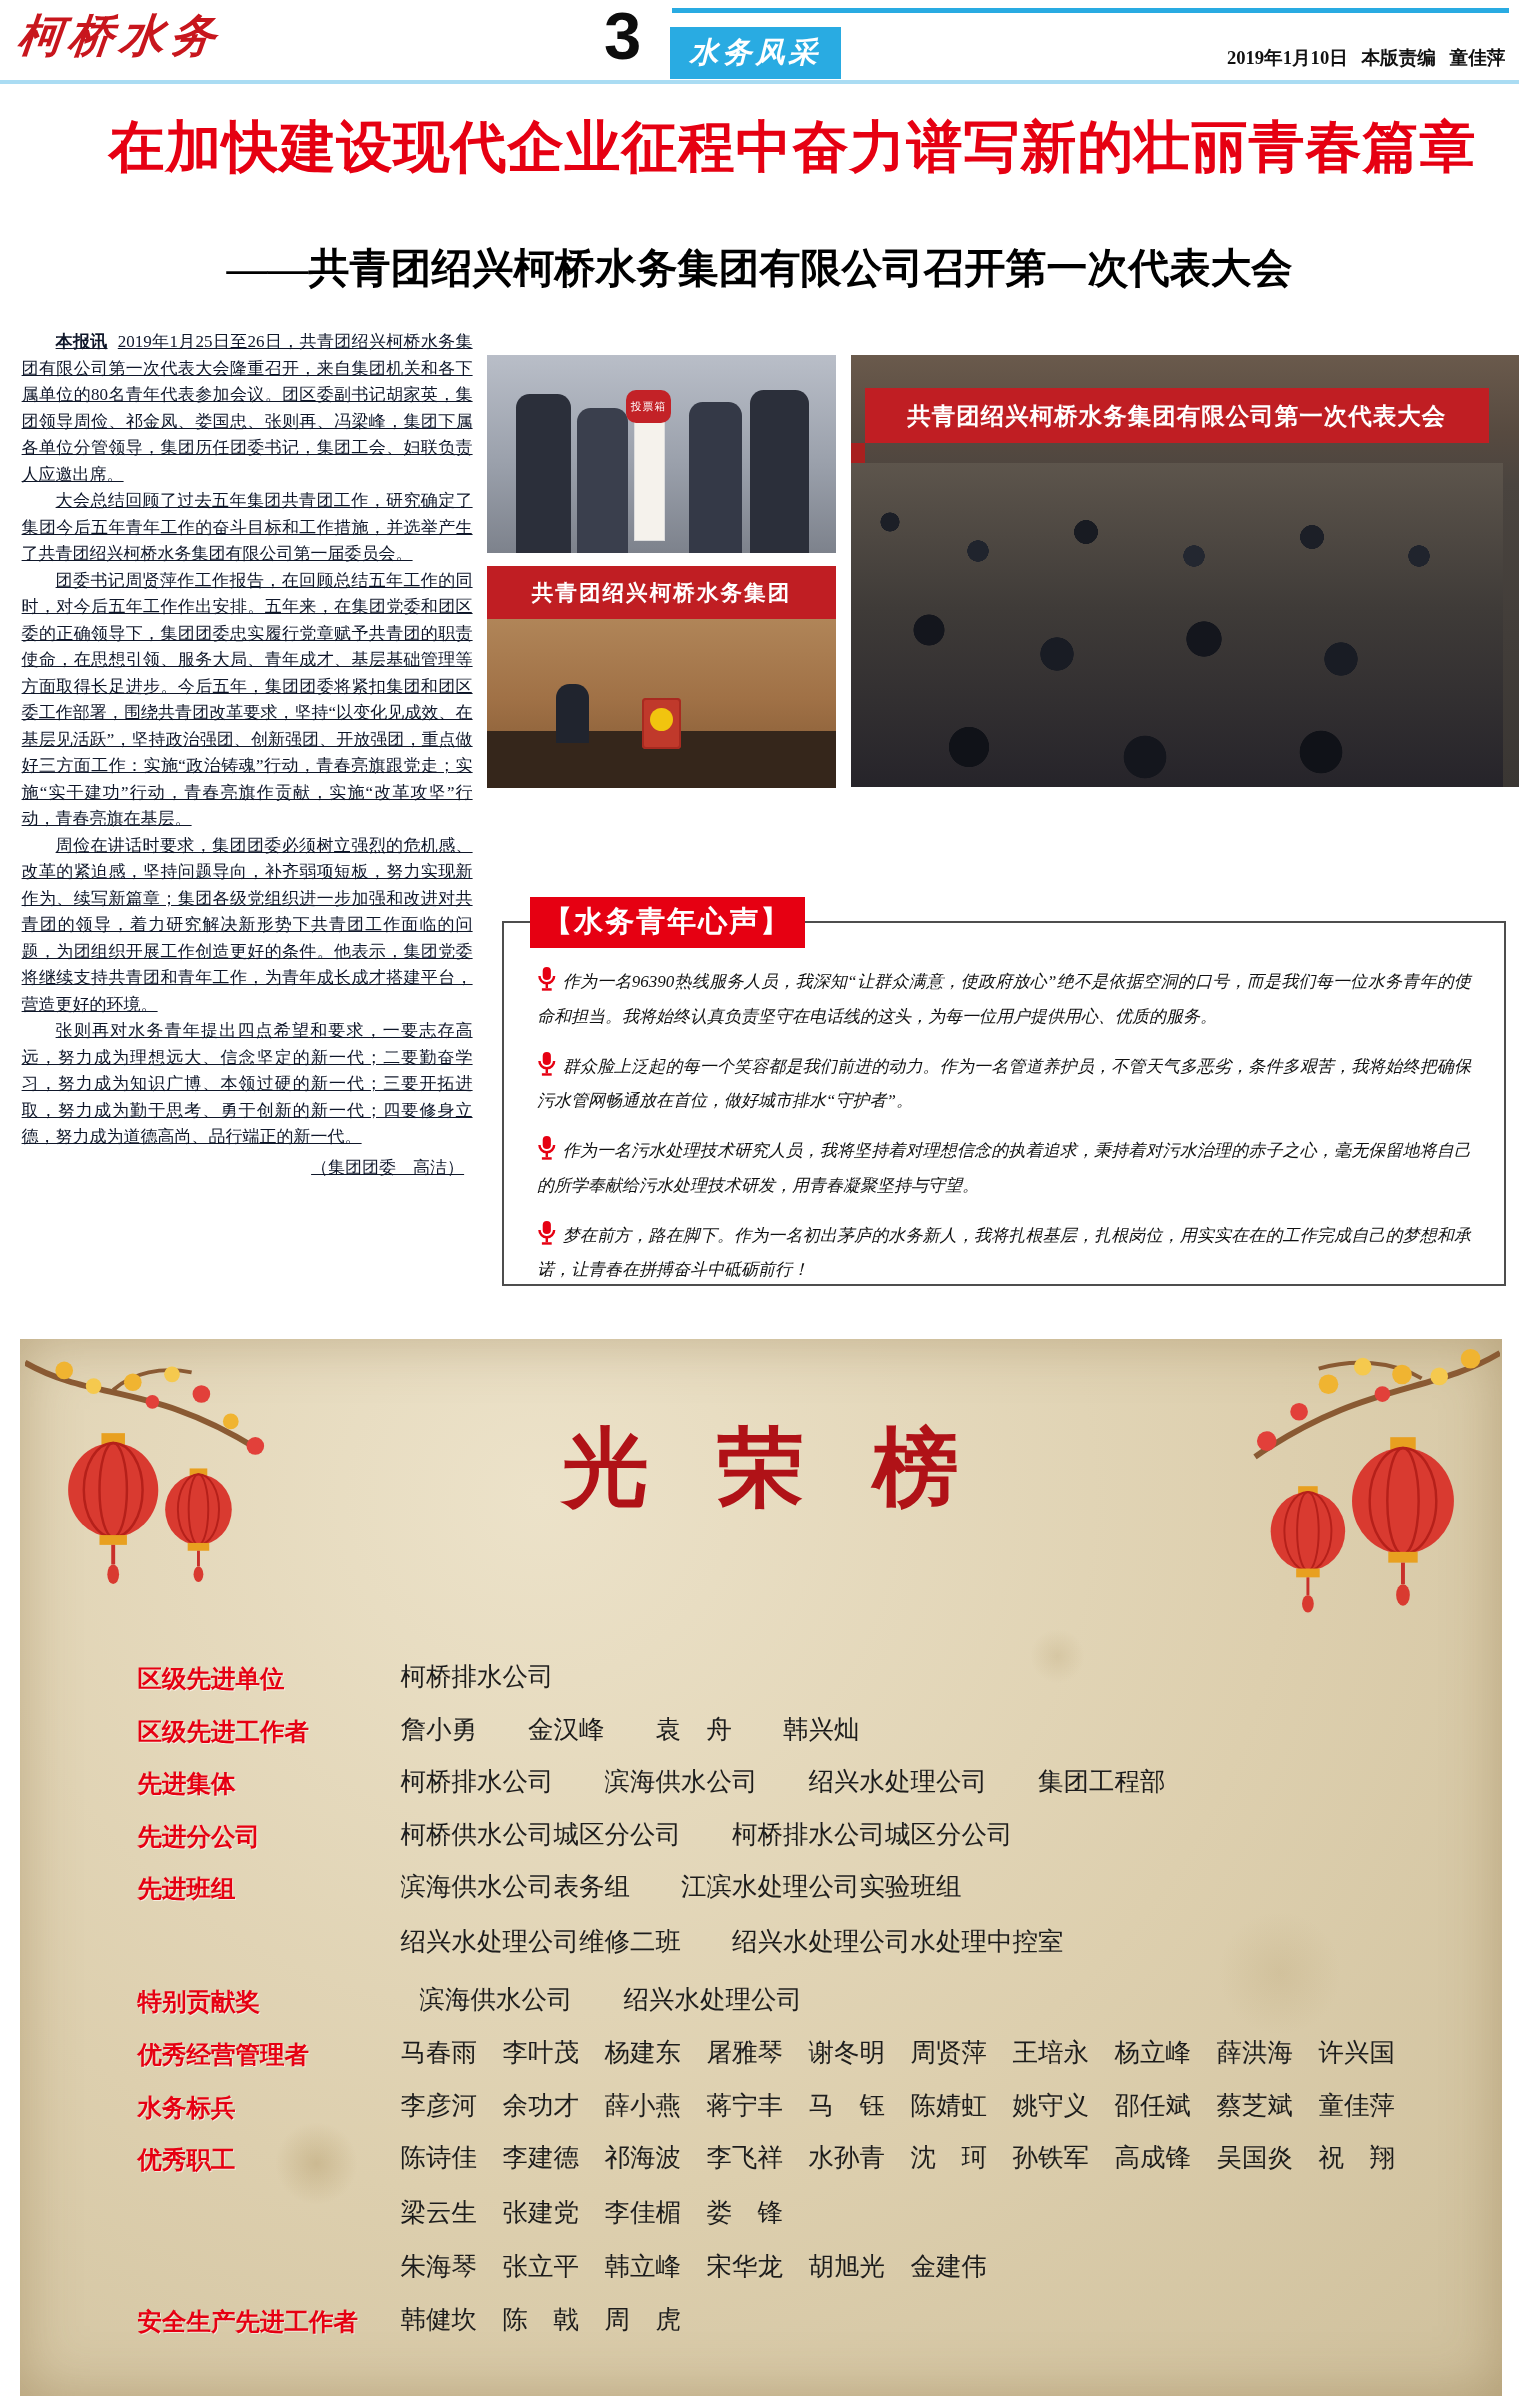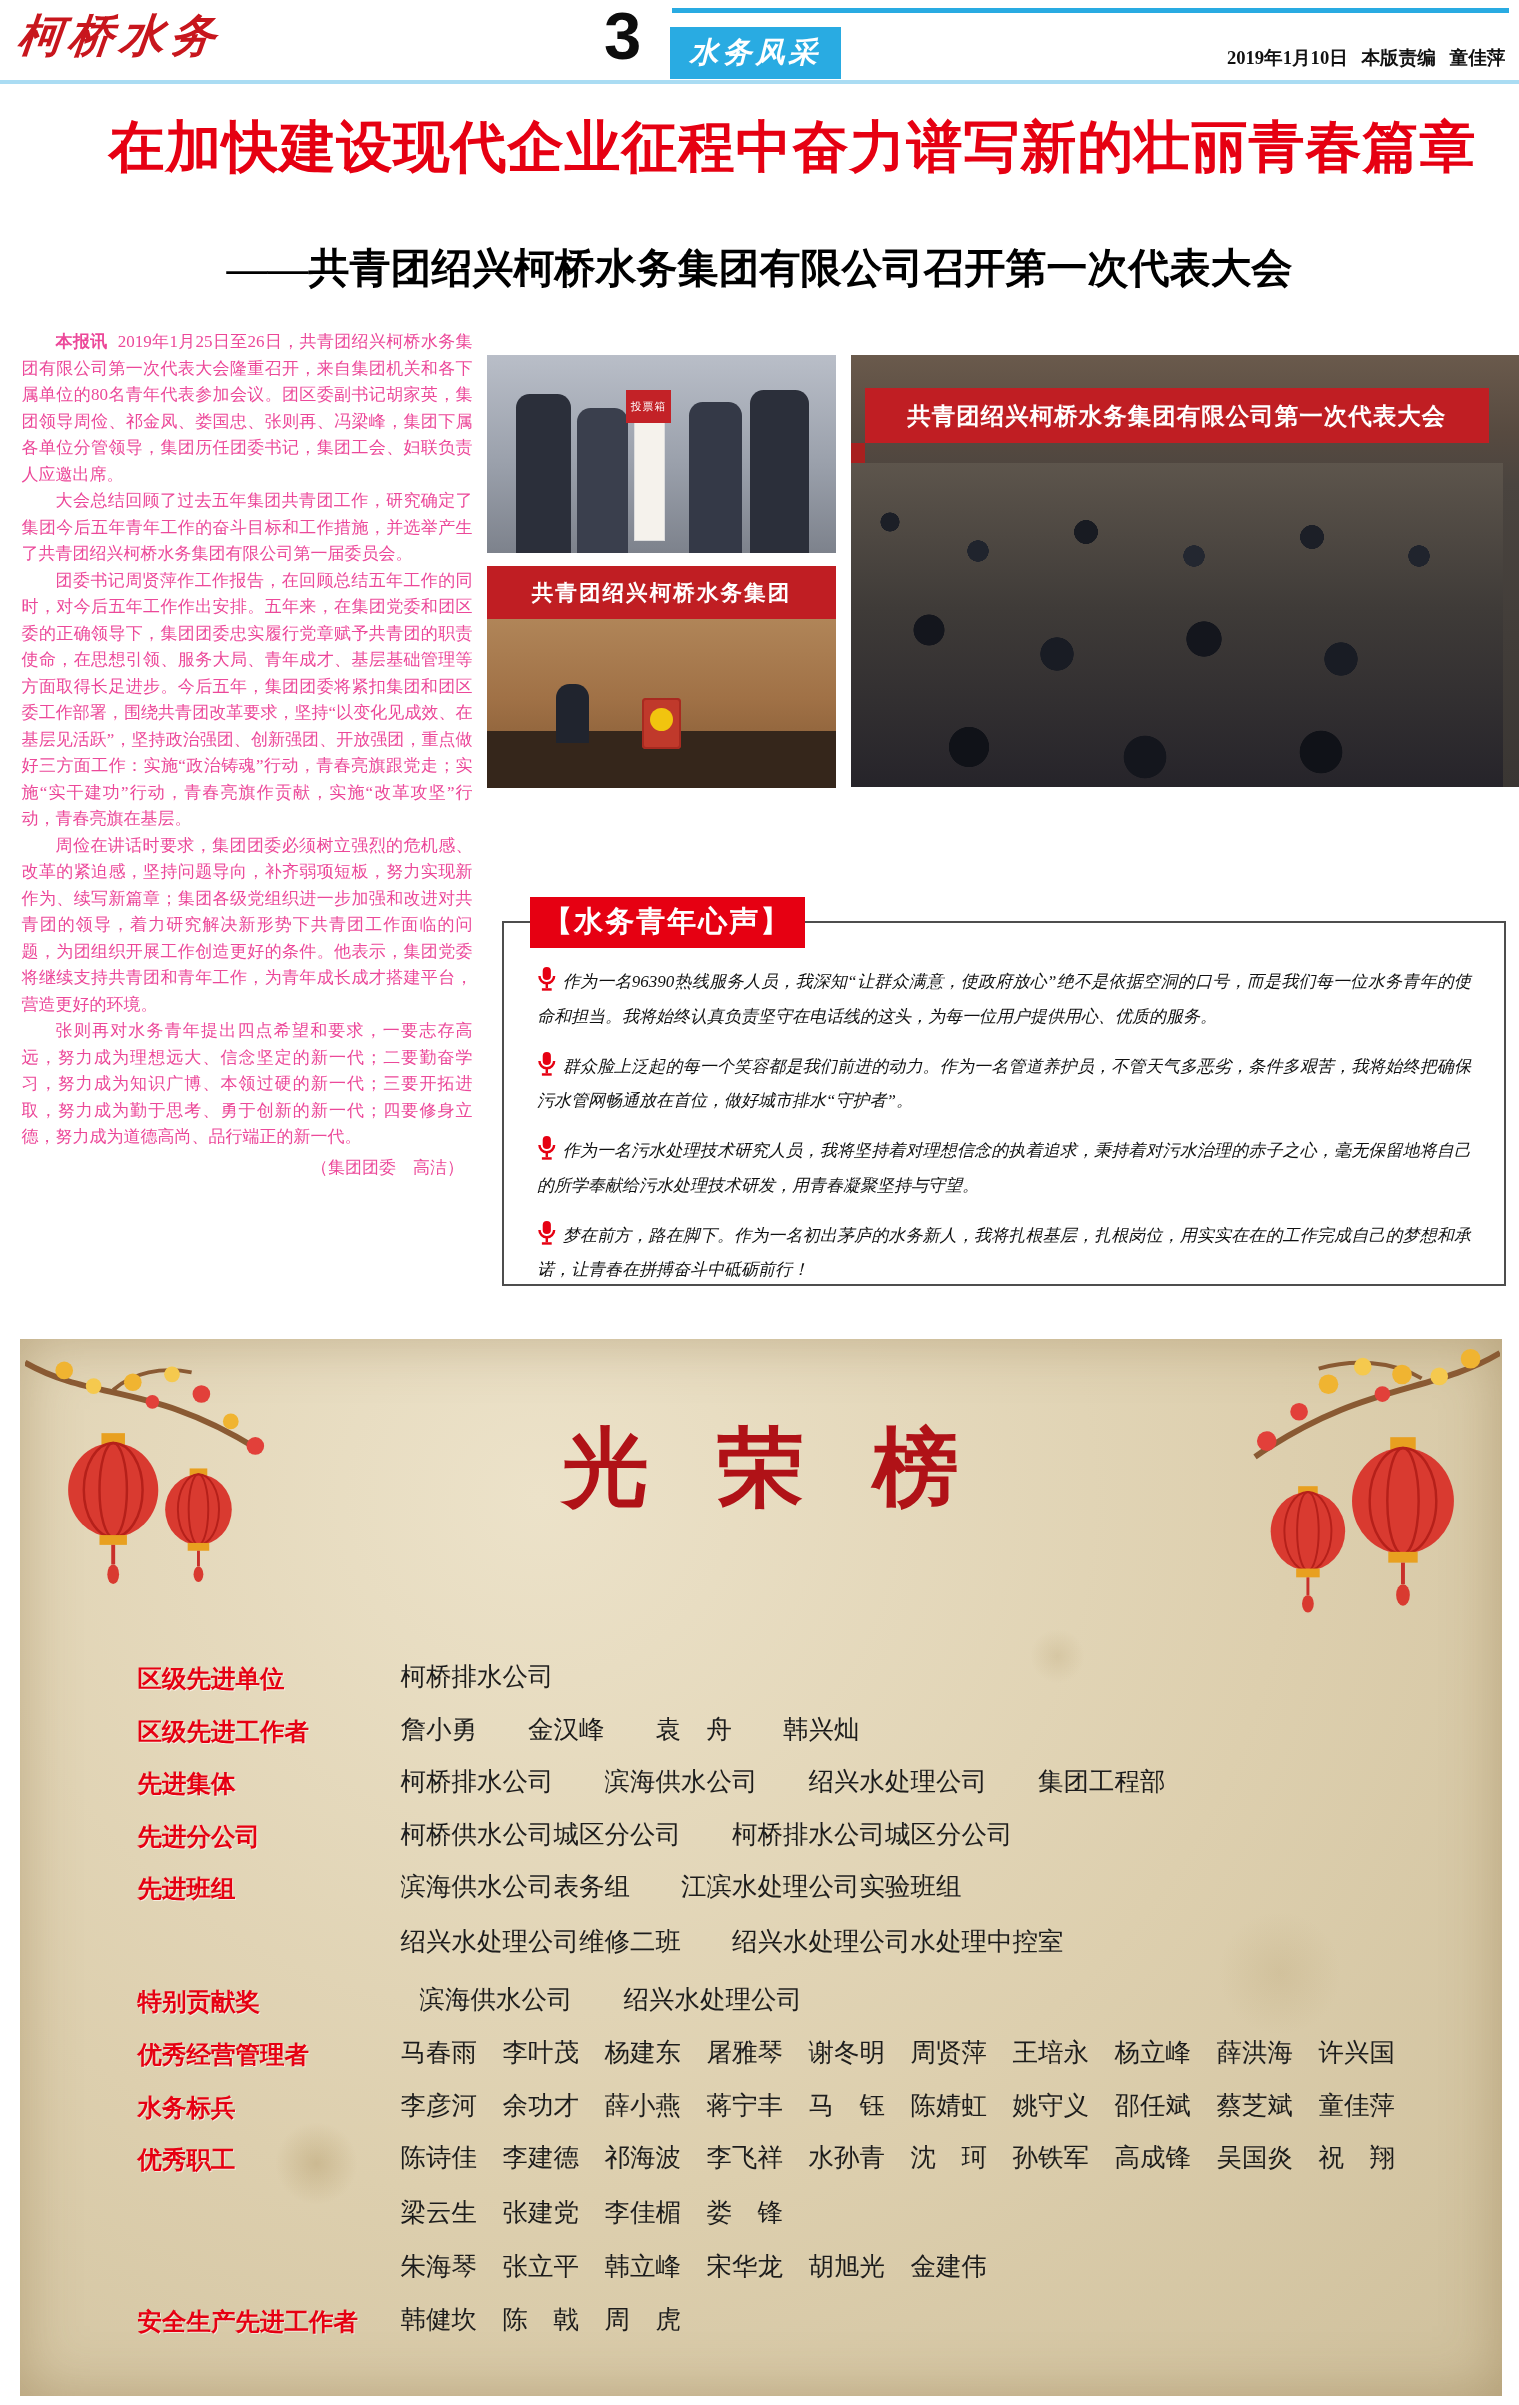--- a/index.html
+++ b/index.html
@@ -22,34 +22,34 @@
 
   
   .headline{position:absolute;left:0;top:110px;width:1519px;text-align:center;
             font-family:"Liberation Sans",sans-serif;font-weight:900;font-size:56px;
             color:#e60012;letter-spacing:1px;margin-left:33px;}
   .subheadline{position:absolute;left:0;top:241px;width:1519px;text-align:center;
             font-weight:bold;font-size:41px;color:#000;}
 
   
   .article{position:absolute;left:21.6px;top:329px;width:451px;font-size:17px;line-height:1.56;
-           text-align:justify;color:#ec4899;}
+           text-align:justify;color:#0f172a;text-decoration:underline;}
   .article p{margin:0;text-indent:2em;}
   .lede{font-weight:bold;font-family:"Liberation Sans",sans-serif;margin-right:.6em;}
   .byline{text-align:right;padding-right:.5em;text-indent:0 !important;margin-top:3.9px !important;}
 
   
   .photo{position:absolute;overflow:hidden;}
   .photo-ballot{left:487px;top:355px;width:349px;height:198px;
     background:linear-gradient(#b9bec8 0%,#9aa0ab 55%,#7d828c 100%);}
   .fig{position:absolute;background:#2b2f3a;border-radius:13.7px 13.7px 0 0;}
   .ribbon{position:absolute;left:147px;top:57px;width:29px;height:127px;background:#f5f2ec;
           border:1px solid #ddd;}
   .ballot-box{position:absolute;left:139px;top:35px;width:45px;height:33px;background:#c32227;
-          color:#fff;font-size:10.8px;text-align:center;line-height:33px;letter-spacing:1px;}
+          color:#fff;font-size:10.8px;text-align:center;line-height:33px;letter-spacing:1px;border-radius:10px;}
   .photo-podium{left:487px;top:566px;width:349px;height:222px;
     background:linear-gradient(#bb9264 0%,#a07146 60%,#7f5631 100%);}
   .photo-banner{position:absolute;left:0;top:0;width:100%;height:53px;background:#c01e23;
     color:#fff;font-weight:bold;display:flex;align-items:center;justify-content:center;
     font-size:21.6px;letter-spacing:2px;white-space:nowrap;}
   .podium-desk{position:absolute;left:0;bottom:0;width:100%;height:57px;background:#35261b;}
   .podium-emblem{position:absolute;left:155px;bottom:39px;width:39px;height:51px;background:#c0392b;
     border-radius:3.9px;box-shadow:0 0 0 2px #a82a20 inset;}
   .podium-emblem:after{content:"";position:absolute;left:7.8px;top:9.8px;width:23.5px;height:23.5px;
     border-radius:50%;background:#f1c40f;}

